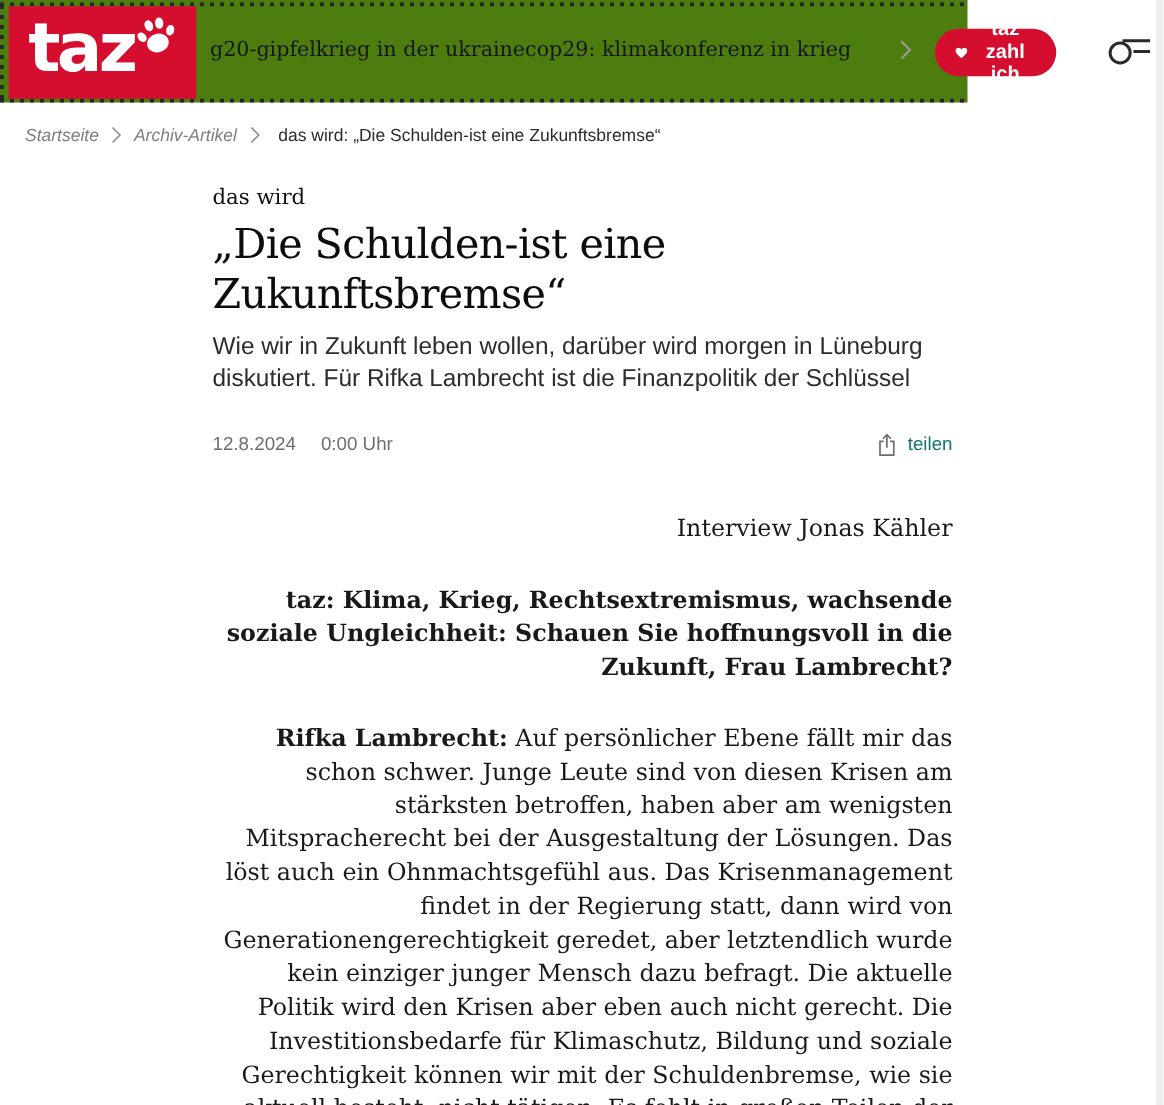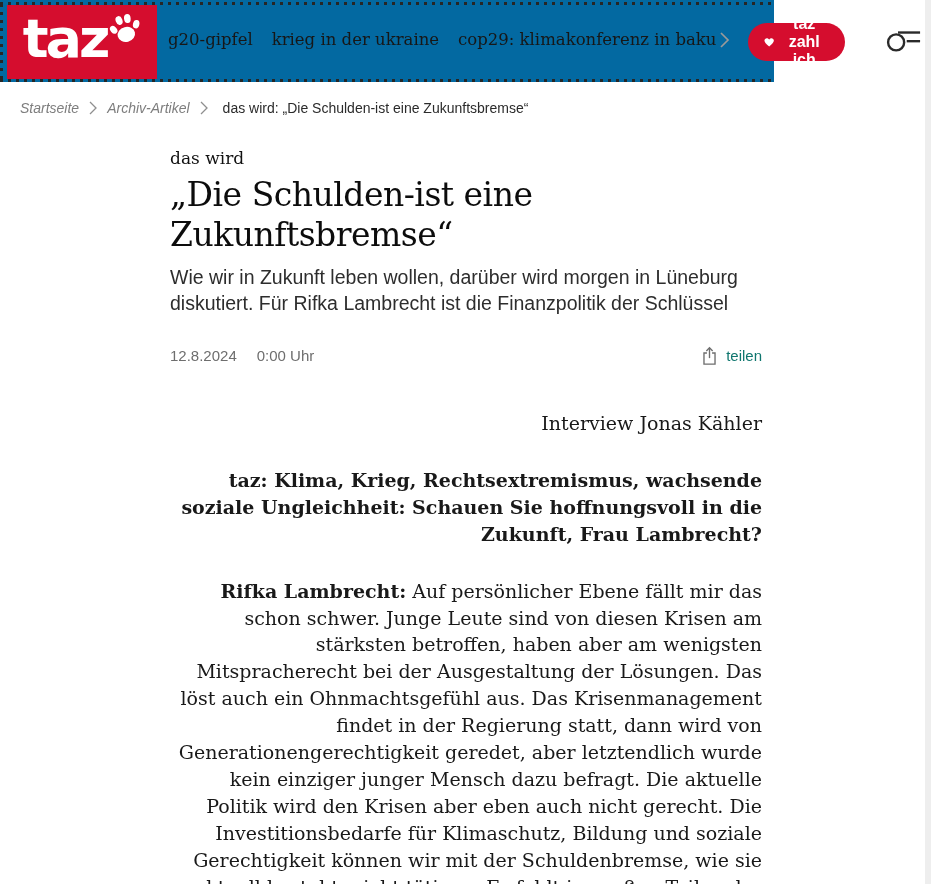--- a/index.html
+++ b/index.html
@@ -6,21 +6,21 @@
   html,body { background:#fff; }
   .page {
     position:relative; width:931px; height:884px; overflow:hidden;
     background:#fff; font-family:"Liberation Sans", sans-serif;
   }
 
   
   .scrollbar-track { position:absolute; top:0; right:0; width:6px; height:100%; background:#eeeeee; }
 
   
-  .site-header { position:absolute; top:0; left:0; width:774px; height:82px; background:#0369a1; }
+  .site-header { position:absolute; top:0; left:0; width:774px; height:82px; background:#4d7c0f; }
   .site-header::before, .site-header::after {
     content:""; position:absolute; left:0; right:0; height:3px;
     background-image:repeating-linear-gradient(90deg,#262626 0 3px,transparent 3px 8px);
   }
   .site-header::before { top:2px; }
   .site-header::after  { bottom:0; }
   .header-left-dots {
     position:absolute; left:0; top:4px; bottom:2px; width:3px;
     background-image:repeating-linear-gradient(180deg,#262626 0 3px,transparent 3px 8px);
   }
@@ -30,21 +30,21 @@
   }
   .logo-red { position:absolute; inset:0; }
   .logo-text {
     position:relative; color:#fff; font-family:"DejaVu Sans", sans-serif; font-weight:bold;
     font-size:54px; letter-spacing:-3px; line-height:1; padding-bottom:6px;
   }
   .paw { position:relative; width:32px; height:32px; margin:-26px 0 0 2px; transform:rotate(-14deg); }
 
   .topic-nav {
     position:absolute; left:168px; top:0; height:79px; width:548px;
-    display:flex; align-items:center; gap:19px; overflow:hidden; white-space:nowrap;
+    display:flex; align-items:center; overflow:hidden; white-space:nowrap;
     font-family:"DejaVu Serif", serif; font-size:16.5px; color:#171717;
   }
   .topic-nav a { color:#171717; text-decoration:none; cursor:pointer; }
   .nav-chevron { position:absolute; left:719px; top:31px; cursor:pointer; }
   .zahl-btn {
     position:absolute; left:748px; top:23px; height:38px; padding:0 20px 0 16px;
     background:#d50d2e; border:none; border-radius:19px;
     display:flex; align-items:center; gap:9px; cursor:pointer;
   }
   .zahl-btn span {
@@ -102,21 +102,21 @@
           <ellipse cx="9.2" cy="4.8" rx="2.5" ry="3.4" transform="rotate(-8 9.2 4.8)"></ellipse>
           <ellipse cx="15.6" cy="4.8" rx="2.5" ry="3.4" transform="rotate(8 15.6 4.8)"></ellipse>
           <ellipse cx="21" cy="10.5" rx="2.4" ry="3.2" transform="rotate(28 21 10.5)"></ellipse>
         </g>
       </svg>
     </a>
 
     <nav class="topic-nav">
         <a>g20-gipfel</a>
         <a>krieg in der ukraine</a>
-        <a>cop29: klimakonferenz in baku</a>
+        <a>cop29: klimakonferenz in krieg</a>
       </nav>
 
     <span class="nav-chevron">
       <svg width="11" height="18" viewBox="0 0 11 18">
           <polyline points="2,2 9,9 2,16" fill="none" stroke="#9a9a9a" stroke-width="1.7"></polyline>
         </svg>
     </span>
 
     <button class="zahl-btn" id="zahl-btn" style="background: rgb(213, 13, 46);">
       <svg width="21" height="19" viewBox="0 0 24 22">

